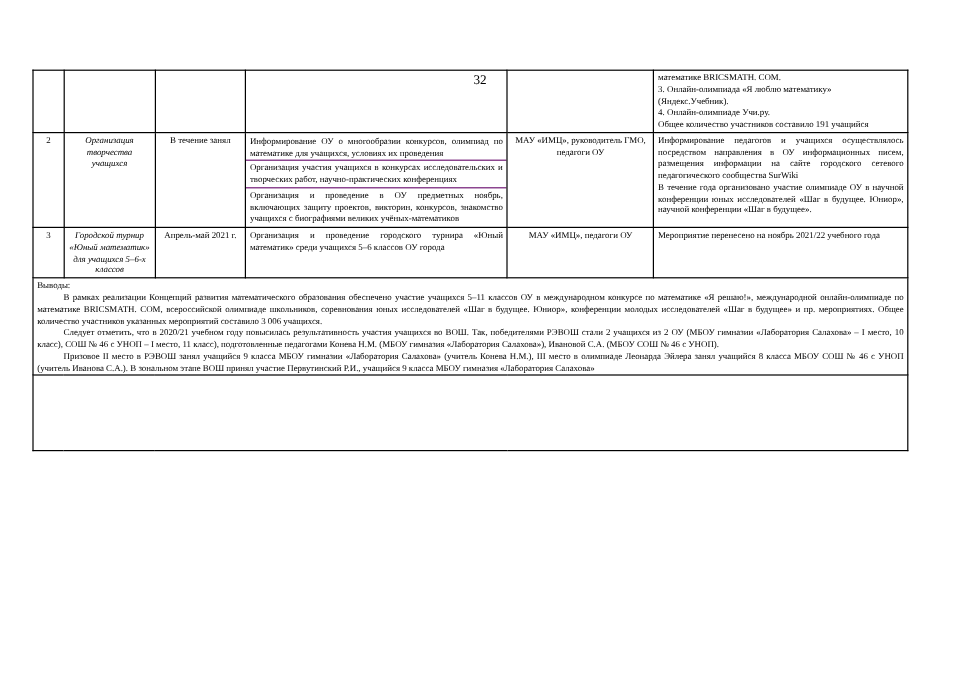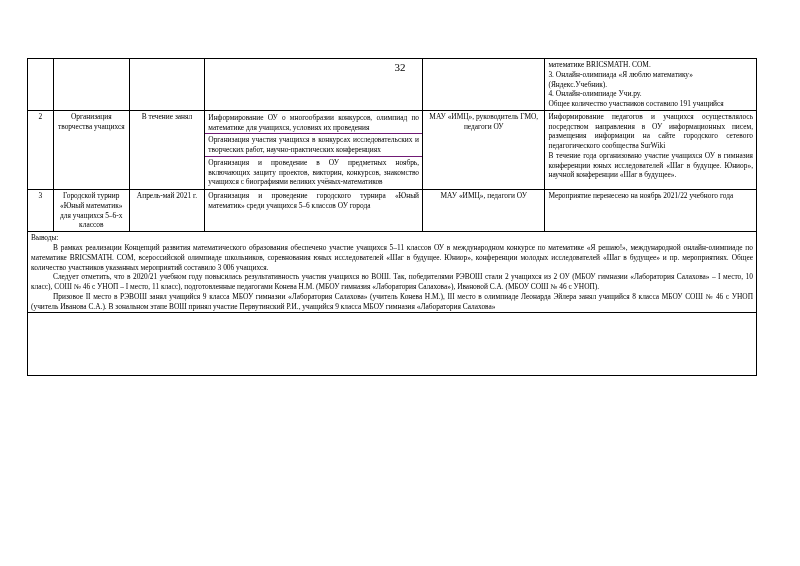--- a/index.html
+++ b/index.html
@@ -41,21 +41,21 @@
   }
   .doc-table td {
     border: 1px solid #000000;
     vertical-align: top;
     padding: 1px 3px 1px 3px;
     font-size: 7.4px;
     line-height: 1.32;
   }
   
   .c-num   { width: 25px;  }
-  .c-name  { width: 73px;  }
+  .c-name  { width: 73px; font-style: italic;  }
   .c-date  { width: 73px;  }
   .c-act   { width: 210px; }
   .c-resp  { width: 118px; }
   .c-res   { width: 204px; }
 
   .center { text-align: center; }
   .just   { text-align: justify; text-justify: inter-word; }
 
   .mid { vertical-align: middle; }
 
@@ -136,21 +136,21 @@
         <td class="c-name center mid">Организация творчества учащихся</td>
         <td class="c-date center mid">В течение занял</td>
         <td class="c-act cell-stack">
           <div>Информирование ОУ о многообразии конкурсов, олимпиад по математике для учащихся, условиях их проведения</div>
           <div>Организация участия учащихся в конкурсах исследовательских и творческих работ, научно-практических конференциях</div>
           <div>Организация и проведение в ОУ предметных ноябрь, включающих защиту проектов, викторин, конкурсов, знакомство учащихся с биографиями великих учёных-математиков</div>
         </td>
         <td class="c-resp center mid">МАУ «ИМЦ», руководитель ГМО, педагоги ОУ</td>
         <td class="c-res sub-res">
           <p>Информирование педагогов и учащихся осуществлялось посредством направления в ОУ информационных писем, размещения информации на сайте городского сетевого педагогического сообщества SurWiki</p>
-          <p>В течение года организовано участие учащихся ОУ в гимназия конференции юных исследователей «Шаг в будущее. Юниор», научной конференции «Шаг в будущее».</p>
+          <p>В течение года организовано участие олимпиаде ОУ в научной конференции юных исследователей «Шаг в будущее. Юниор», научной конференции «Шаг в будущее».</p>
         </td>
       </tr>
 
       <tr>
         <td class="c-num center">3</td>
         <td class="c-name center">Городской турнир «Юный математик» для учащихся 5–6-х классов</td>
         <td class="c-date center">Апрель-май 2021 г.</td>
         <td class="c-act just">Организация и проведение городского турнира «Юный математик» среди учащихся 5–6 классов ОУ города</td>
         <td class="c-resp center">МАУ «ИМЦ», педагоги ОУ</td>
         <td class="c-res just">Мероприятие перенесено на ноябрь 2021/22 учебного года</td>

